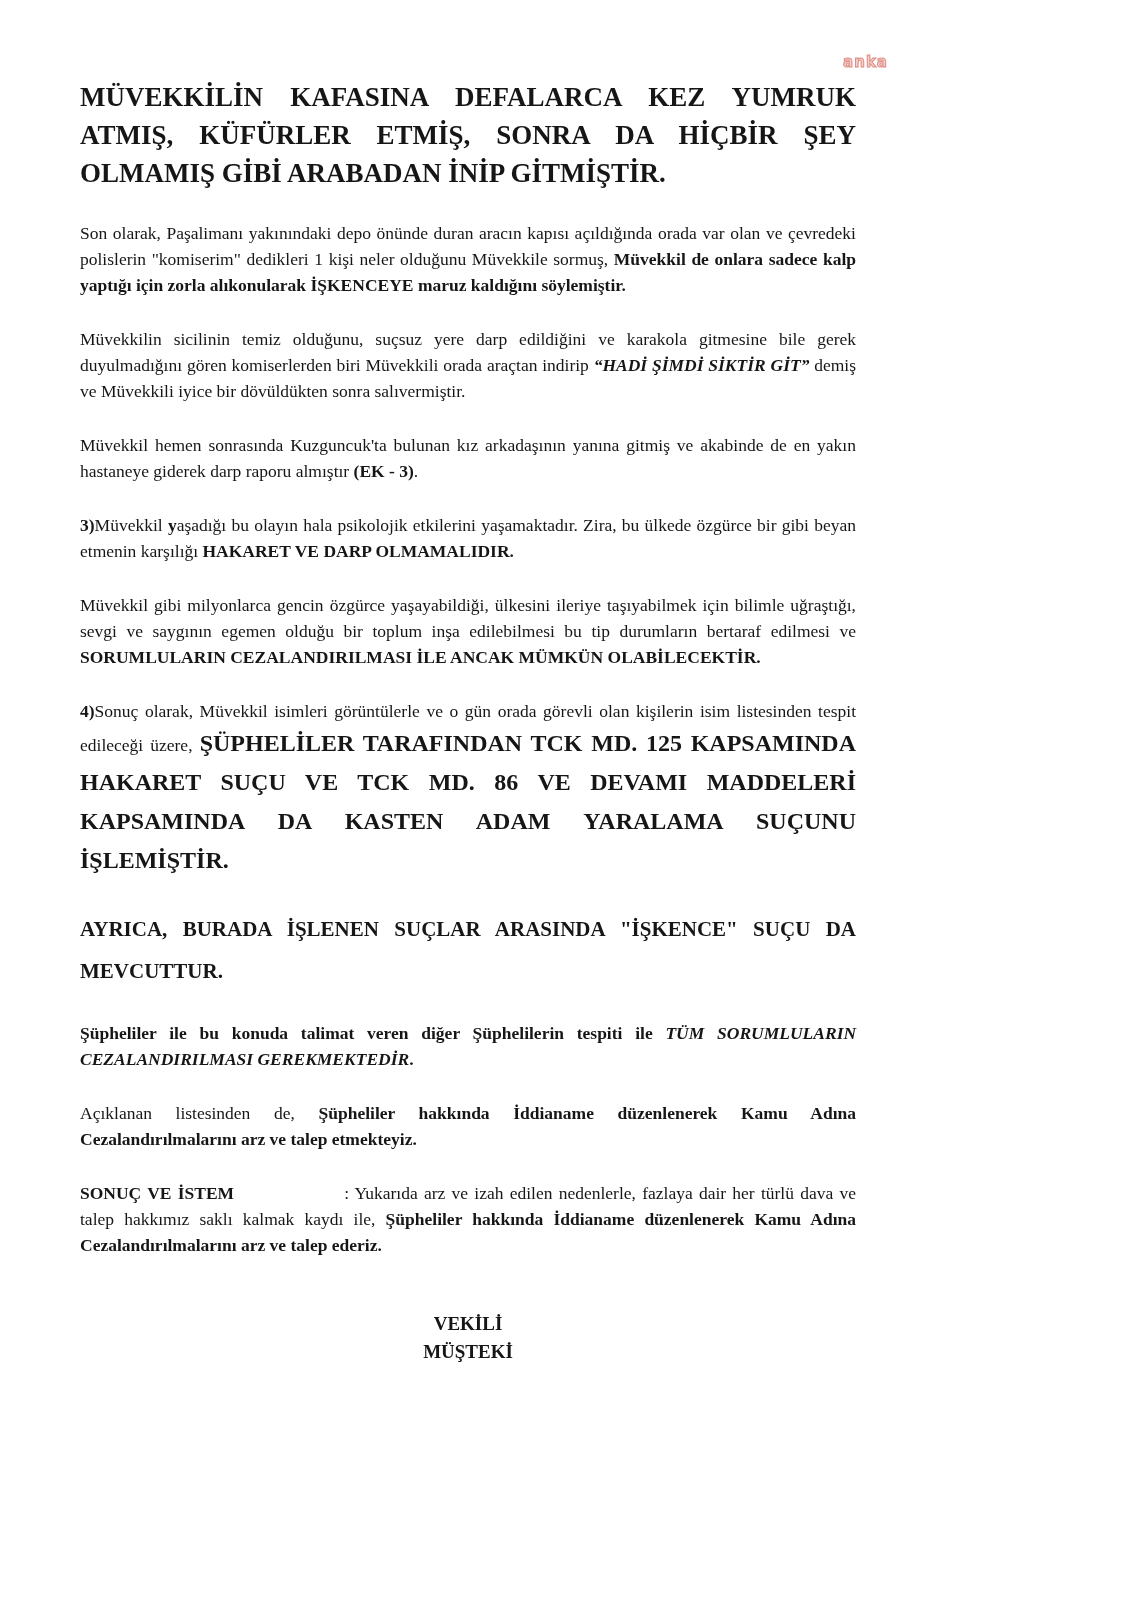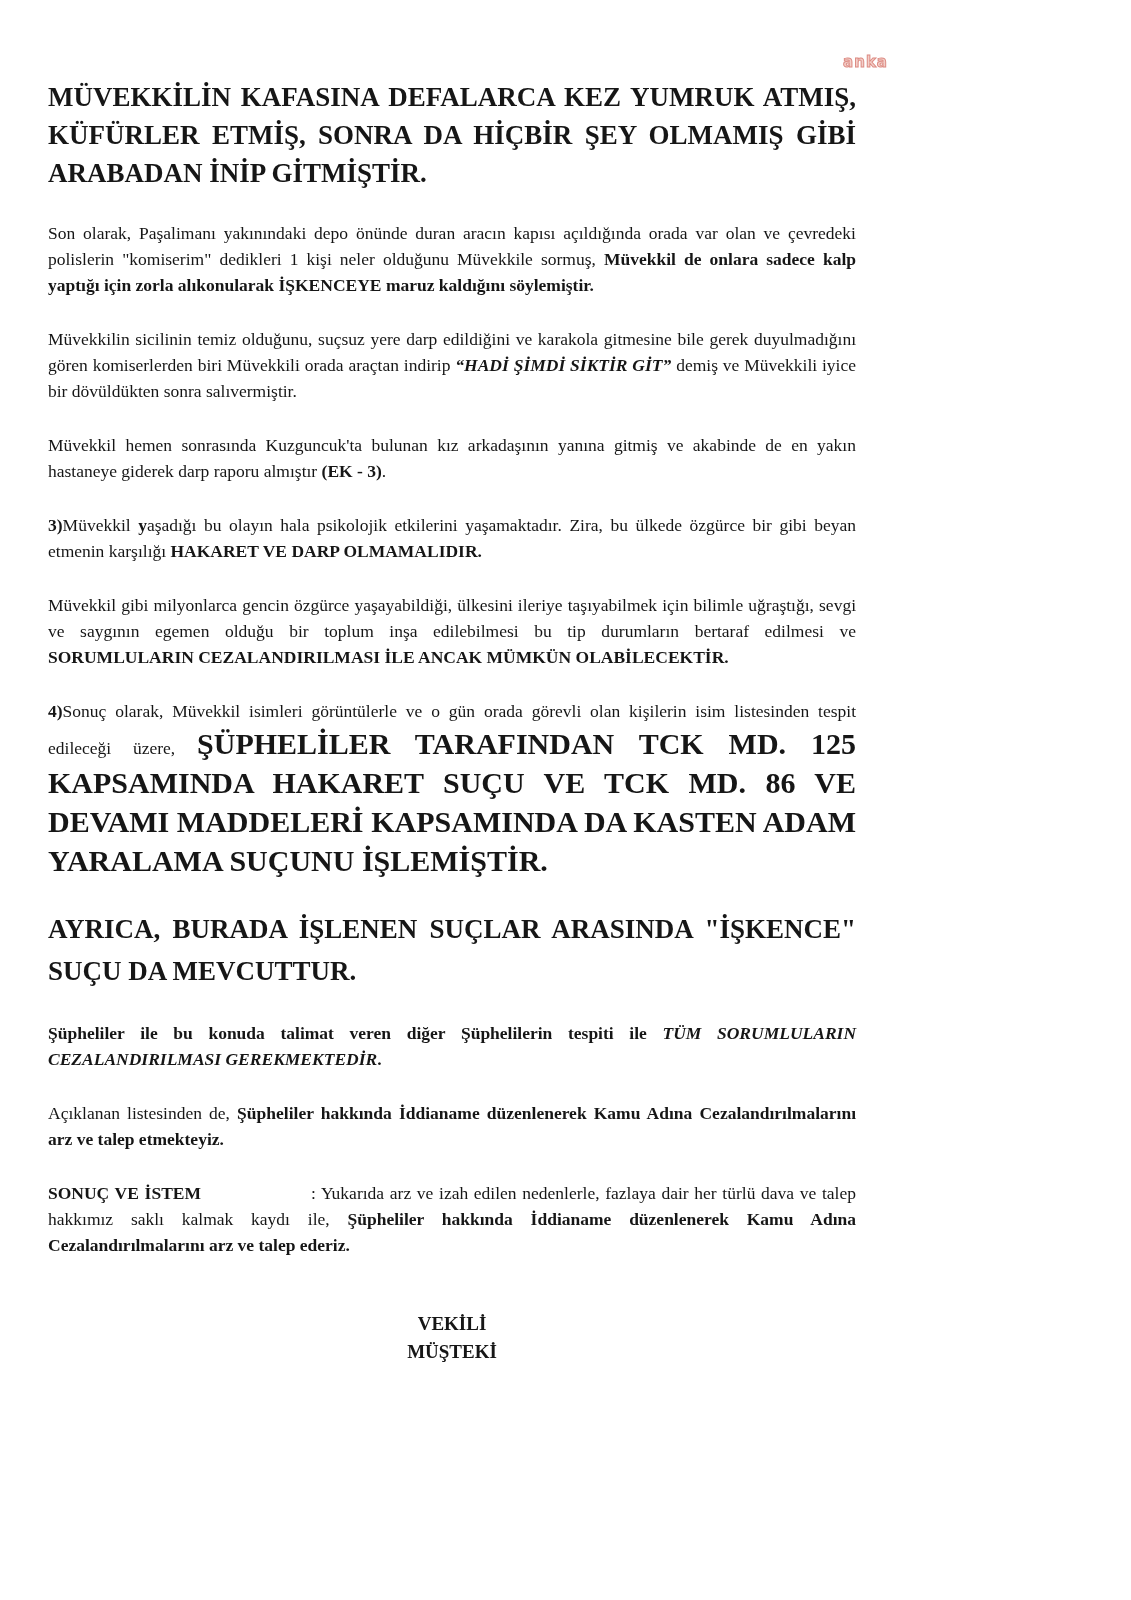--- a/index.html
+++ b/index.html
@@ -9,21 +9,21 @@
     background: #ffffff;
     font-family: "Liberation Serif", serif;
     color: #161616;
     overflow: hidden;
   }
   .page {
     position: relative;
     width: 956px;
     height: 1600px;
     box-sizing: border-box;
-    padding: 78px 100px 0 48px;
+    padding: 78px 100px 0 80px;
   }
   .watermark {
     position: absolute;
     top: 53px;
     right: 68px;
     font-family: "DejaVu Sans", sans-serif;
     font-size: 15px;
     font-weight: bold;
     letter-spacing: 1px;
     color: #f3cfc9;
@@ -34,28 +34,28 @@
     text-align: justify;
     font-size: 17.5px;
     line-height: 26px;
   }
   .h1 {
     font-size: 27px;
     line-height: 38px;
     font-weight: bold;
   }
   .h2 {
-    font-size: 27px;
+    font-size: 21px;
     line-height: 42px;
     font-weight: bold;
   }
   .b  { font-weight: bold; }
   .i  { font-style: italic; }
   .big {
-    font-size: 30px;
+    font-size: 24px;
     line-height: 39px;
     font-weight: bold;
   }
   
   .uw-w {
     text-decoration-thickness: 0.09em;
     text-underline-offset: 0.18em;
   }
   .tab-gap {
     display: inline-block;

